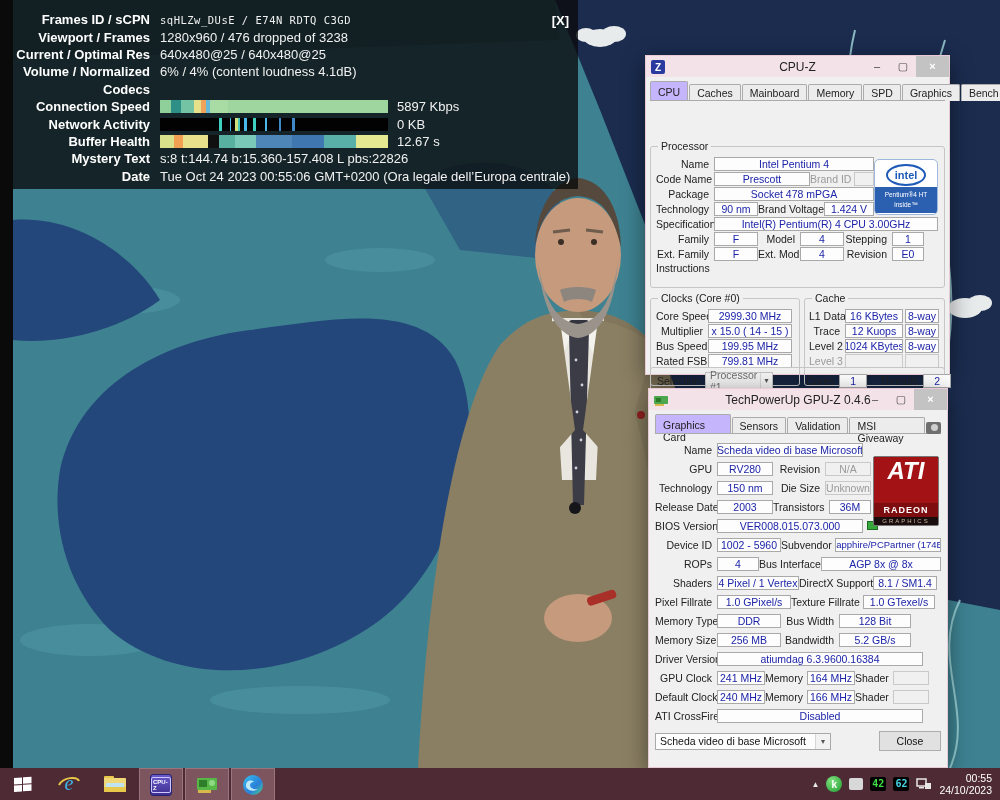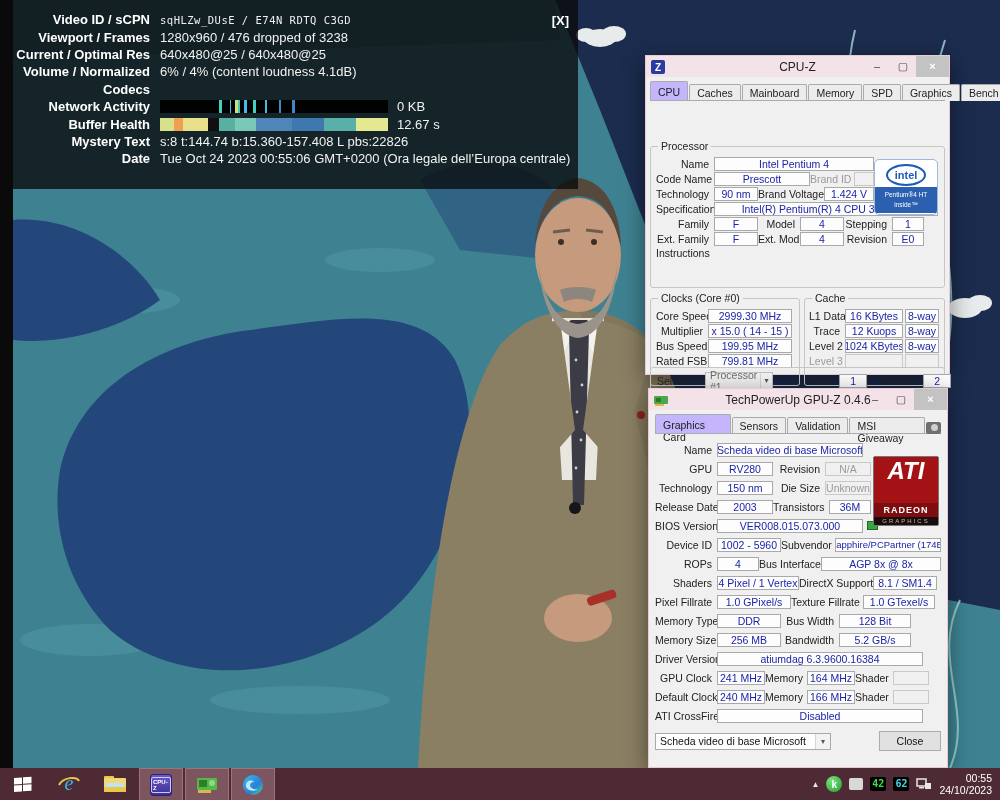--- a/index.html
+++ b/index.html
@@ -223,37 +223,44 @@
         <circle cx="594" cy="242" r="3" fill="#3a2e26"></circle>
       <path d="M553,232 L570,230" stroke="#6e5c4c" stroke-width="3"></path>
         <path d="M586,230 L603,232" stroke="#6e5c4c" stroke-width="3"></path>
       <circle cx="641" cy="415" r="4" fill="#8c2020"></circle>
     </g>
   </svg>
 
   <div class="stats">
     <div class="stats-close">[X]</div>
     <div class="srow">
-      <div class="slabel">Video ID / sCPN</div>
+      <div class="slabel">Frames ID / sCPN</div>
       <div class="sval mono">sqHLZw_DUsE / E74N RDTQ C3GD</div>
     </div>
     <div class="srow">
       <div class="slabel">Viewport / Frames</div>
       <div class="sval">1280x960 / 476 dropped of 3238</div>
     </div>
     <div class="srow">
       <div class="slabel">Current / Optimal Res</div>
       <div class="sval">640x480@25 / 640x480@25</div>
     </div>
     <div class="srow">
       <div class="slabel">Volume / Normalized</div>
       <div class="sval">6% / 4% (content loudness 4.1dB)</div>
     </div>
     <div class="srow">
       <div class="slabel">Codecs</div>
+    </div>
+    <div class="srow">
+      <div class="slabel">Connection Speed</div>
+      <div class="sval">
+        <span class="sbar bar-conn"></span>
+        <span>5897 Kbps</span>
+      </div>
     </div>
     <div class="srow">
       <div class="slabel">Network Activity</div>
       <div class="sval">
         <span class="sbar bar-net"></span>
         <span>0 KB</span>
       </div>
     </div>
     <div class="srow">
       <div class="slabel">Buffer Health</div>
@@ -306,20 +313,24 @@
         </div>
         <div class="frow">
           <span class="lbl" style="width:58px">Name</span>
           <span class="fld" style="width:160px">Intel Pentium 4</span>
         </div>
         <div class="frow">
           <span class="lbl" style="width:58px">Code Name</span>
           <span class="fld" style="width:96px">Prescott</span>
           <span class="lbl dis" style="width:44px">Brand ID</span>
           <span class="fld dis" style="width:20px"></span>
+        </div>
+        <div class="frow">
+          <span class="lbl" style="width:58px">Package</span>
+          <span class="fld" style="width:160px">Socket 478 mPGA</span>
         </div>
         <div class="frow">
           <span class="lbl" style="width:58px">Technology</span>
           <span class="fld" style="width:44px">90 nm</span>
           <span class="lbl" style="width:66px">Brand Voltage</span>
           <span class="fld" style="width:50px">1.424 V</span>
         </div>
         <div class="frow">
           <span class="lbl" style="width:58px">Specification</span>
           <span class="fld" style="width:224px">Intel(R) Pentium(R) 4 CPU 3.00GHz</span>

